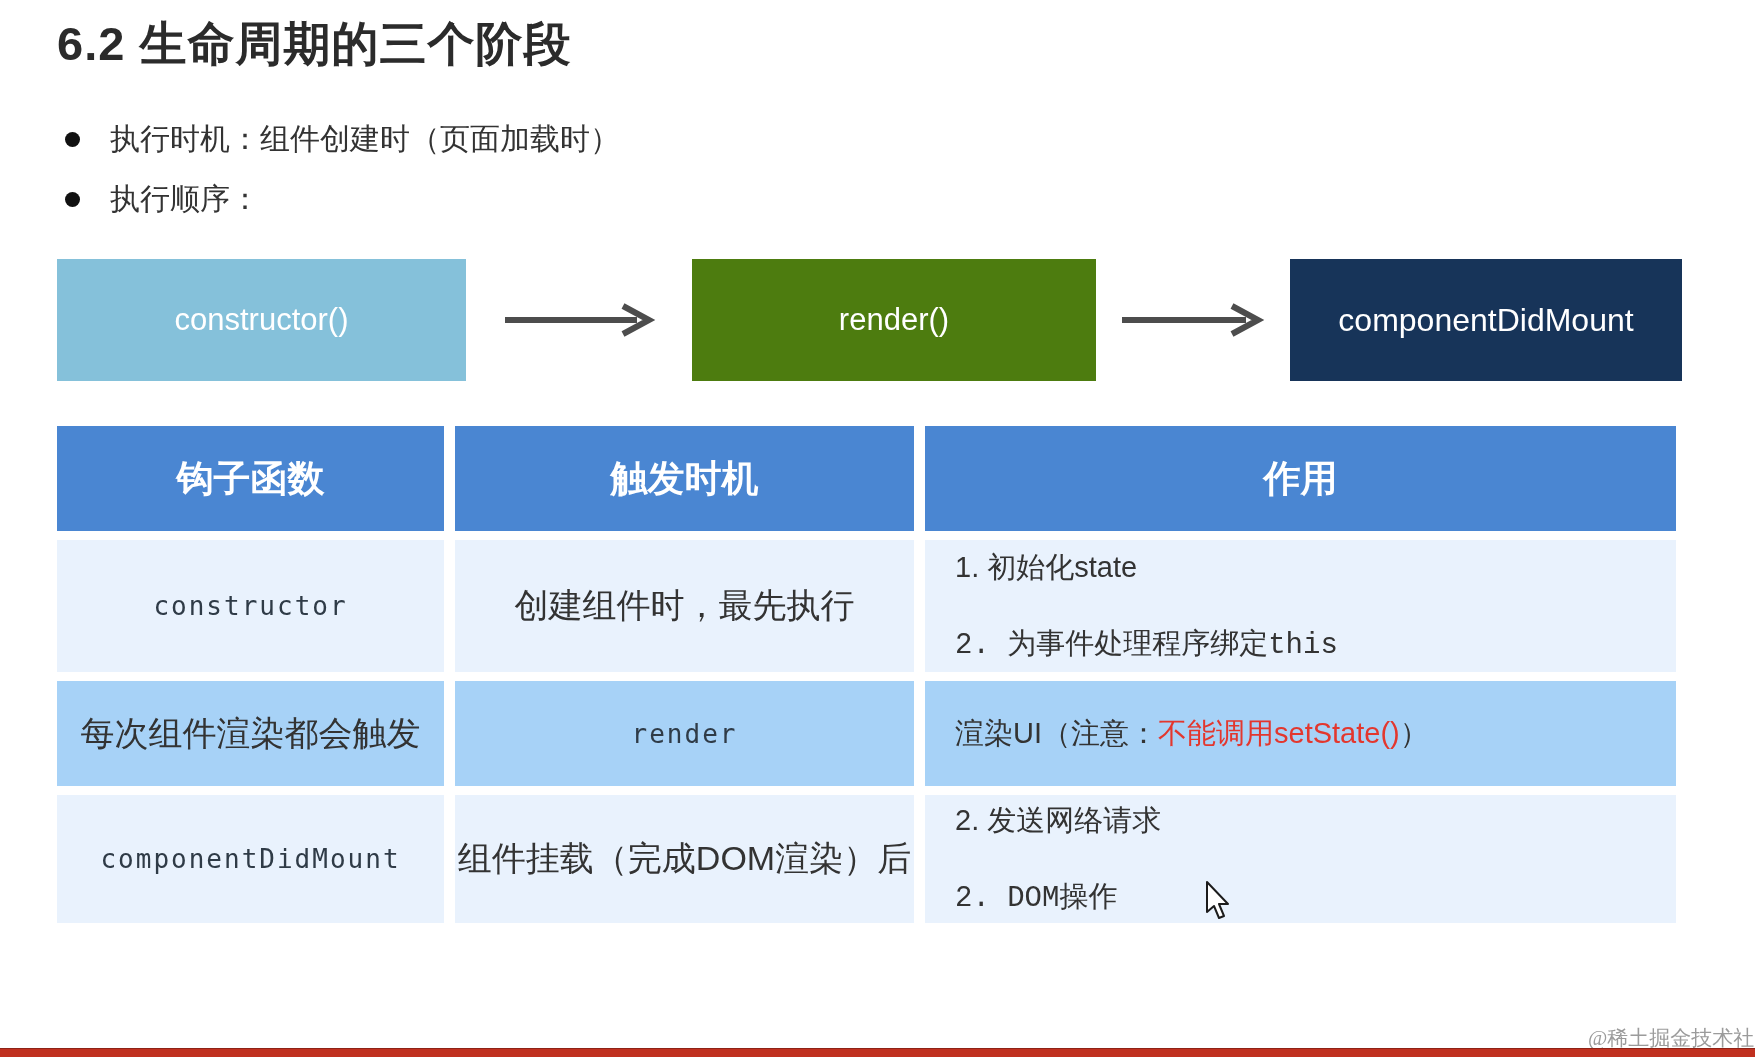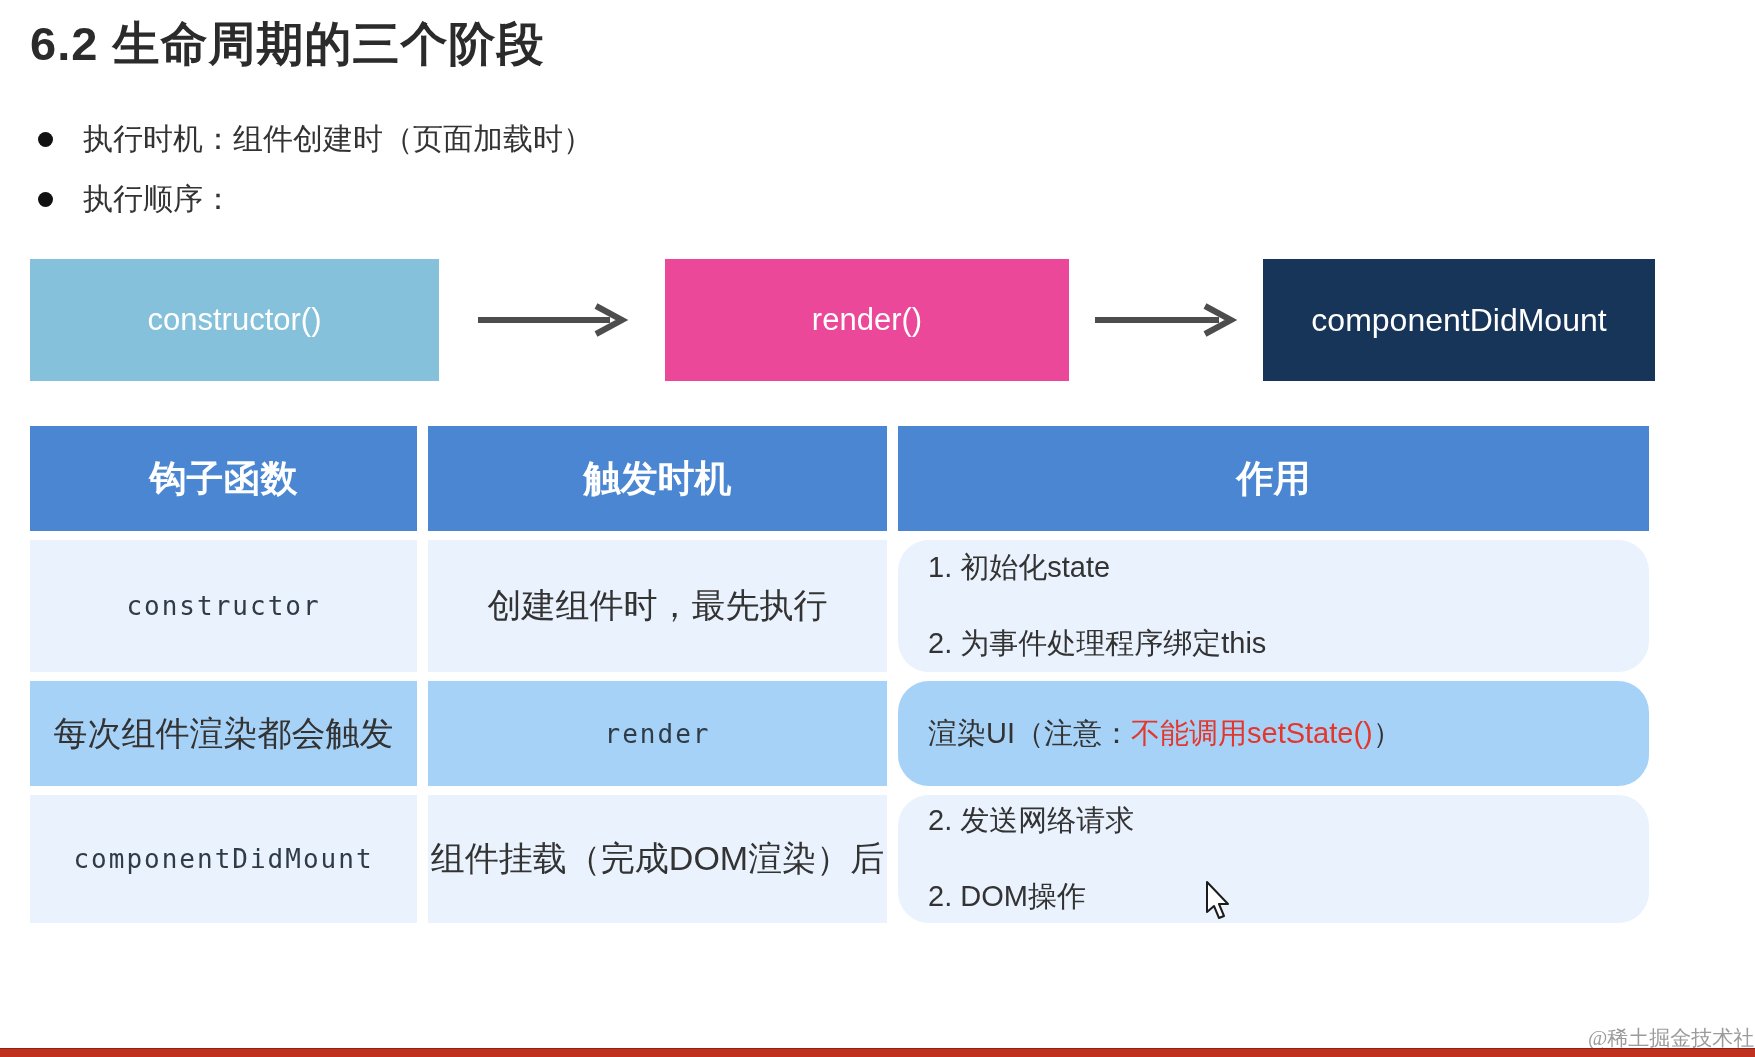--- a/index.html
+++ b/index.html
@@ -4,21 +4,21 @@
 <style>
   html,body{margin:0;padding:0;background:#ffffff;}
   #screen{
     position:relative;
     width:1755px;height:1057px;
     background:#ffffff;
     overflow:hidden;
     font-family:"Liberation Sans","DejaVu Sans",sans-serif;
     color:#2d2d2d;
   }
-  .content{padding-left:30px;}
+  .content{padding-left:57px;}
 
   .page-title{
     margin:0;padding-top:14px;
     font-size:47px;line-height:60px;font-weight:700;color:#2b2b2b;
     letter-spacing:1px;
   }
   .section-title{
     margin:0;margin-top:76px;
     font-size:37px;line-height:46px;font-weight:700;color:#2b2b2b;
   }
@@ -35,21 +35,21 @@
   .flow{
     margin-top:42px;
     display:flex;align-items:center;
     height:122px;
   }
   .flow-box{
     height:122px;display:flex;align-items:center;justify-content:center;
     color:#ffffff;font-size:31px;
   }
   .flow-box.b1{width:409px;background:#85c1da;}
-  .flow-box.b2{width:404px;background:#ec4899;}
+  .flow-box.b2{width:404px;background:#4d7c0f;}
   .flow-box.b3{width:392px;background:#173459;font-size:32px;}
   .flow-gap1{width:226px;display:flex;align-items:center;justify-content:center;}
   .flow-gap2{width:194px;display:flex;align-items:center;justify-content:center;}
 
   
   .lc-table{
     margin-top:45px;
     width:1364px;
     display:grid;
     grid-template-columns:387px 459px 751px;
@@ -64,23 +64,23 @@
   }
   .row-light{background:#e9f2fd;}
   .row-mid{background:#a7d2f7;}
   .cell.hook{
     font-family:"DejaVu Sans Mono","Liberation Mono",monospace;
     font-size:26px;color:#2f3b47;letter-spacing:2px;
   }
   .cell.timing{font-size:34px;color:#333;}
   .cell.purpose{
     flex-direction:column;align-items:flex-start;justify-content:center;
-    padding-left:30px;font-size:29px;color:#333;box-sizing:border-box;border-radius:31px;
+    padding-left:30px;font-size:29px;color:#333;box-sizing:border-box;
   }
-  .purpose-line + .purpose-line{margin-top:36px;}
+  .purpose-line + .purpose-line{margin-top:36px;font-family:Liberation Mono, monospace;}
   .warning{color:#e3372e;}
 
   .watermark{
     position:absolute;left:1588px;top:1024px;
     font-size:21px;color:#9b9b9b;
     font-family:"Liberation Serif","DejaVu Serif",serif;
   }
   .progress-bar{
     position:absolute;left:0;bottom:0;width:1755px;height:9px;
     background:#c0301f;border-top:1px solid #8e2317;box-sizing:border-box;

